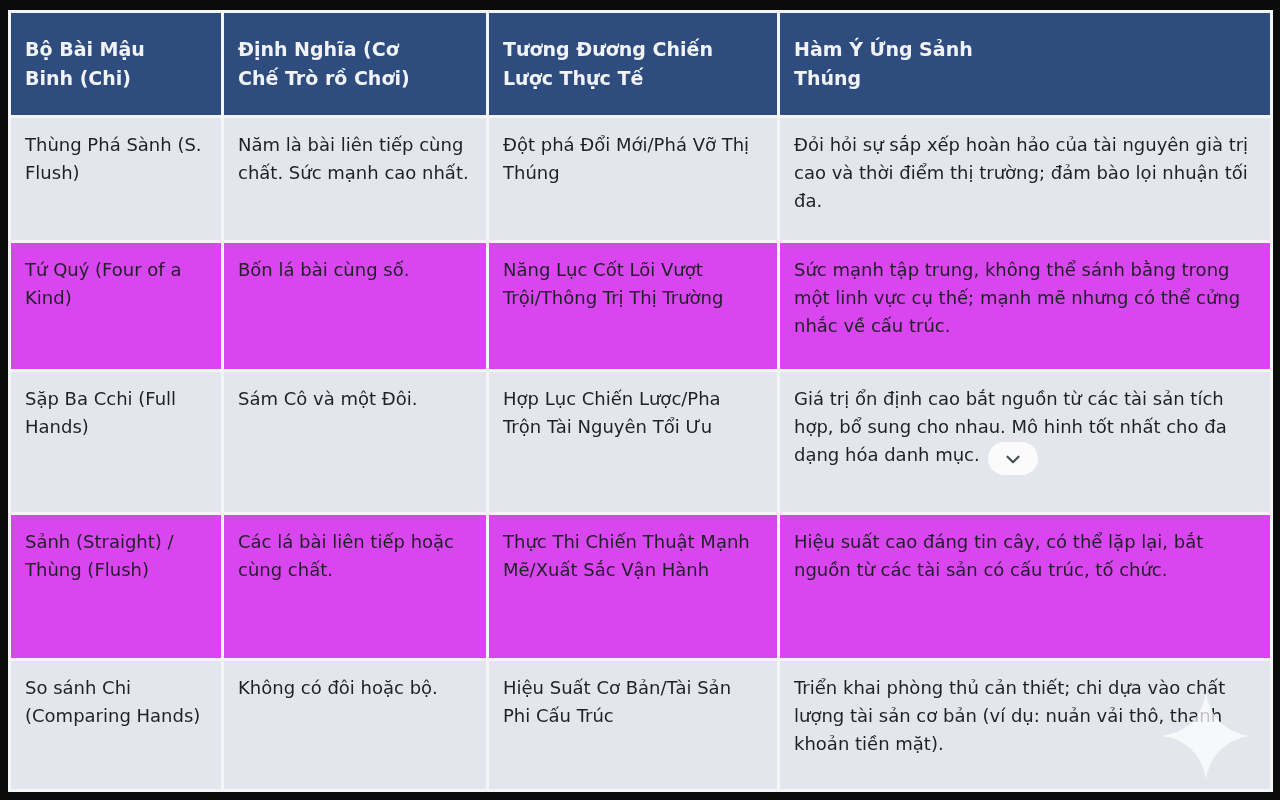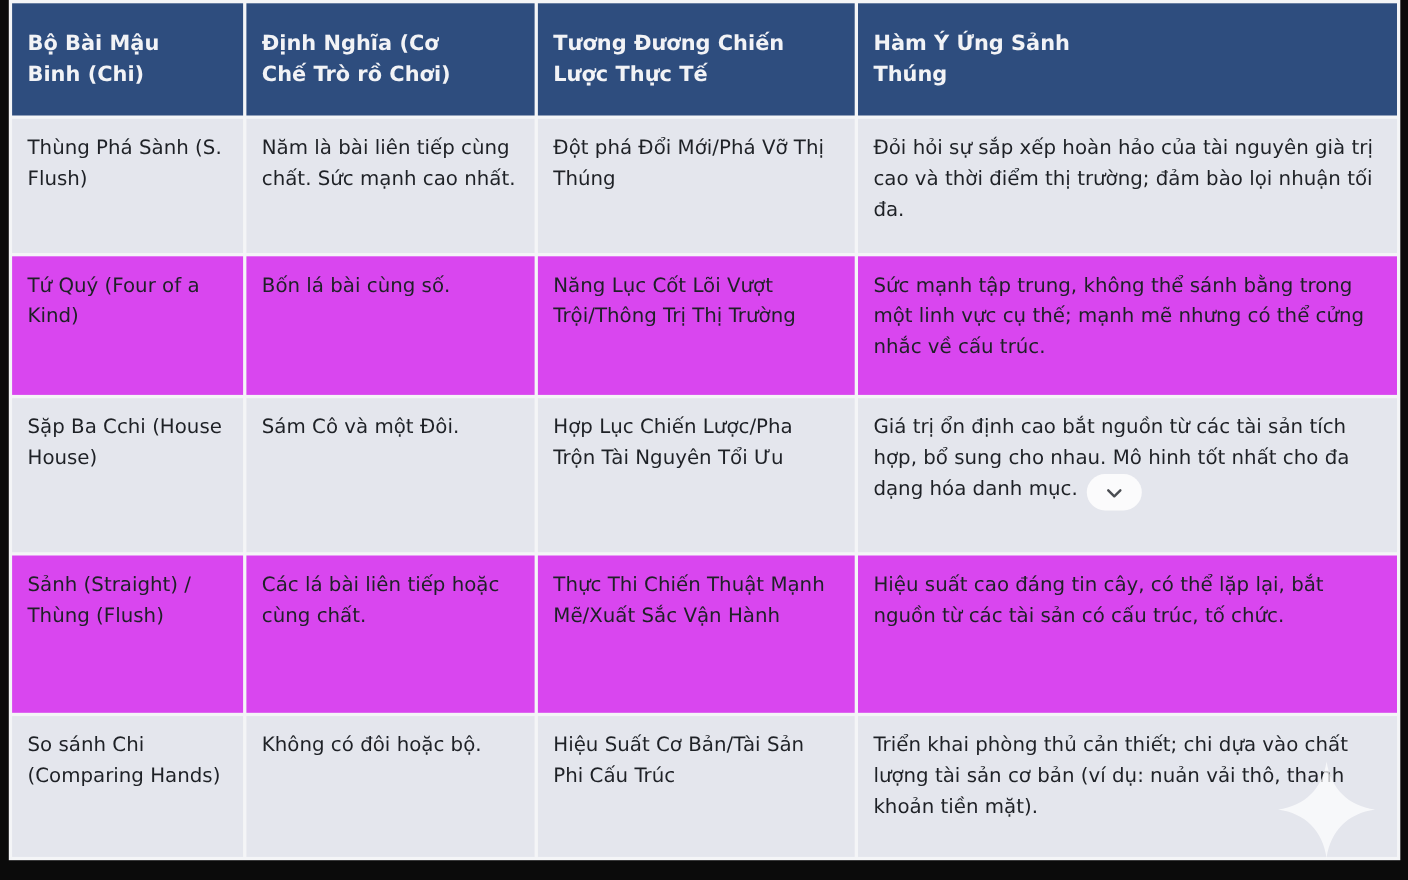--- a/index.html
+++ b/index.html
@@ -3,21 +3,21 @@
 <meta charset="utf-8">
 <style>
   html,body{margin:0;padding:0;}
   body{
     width:1280px;height:800px;
     background:#0b0b0b;
     font-family:"DejaVu Sans","Liberation Sans",sans-serif;
     position:relative;overflow:hidden;
   }
   .table-wrap{
-    position:absolute;left:8px;top:0;width:1265px;
+    position:absolute;left:8px;top:10px;width:1265px;
   }
   table{
     border-collapse:separate;
     border-spacing:3px;
     background:#f4f5f7;
     table-layout:fixed;
     width:1265px;
   }
   col.c1{width:210px}
   col.c2{width:262px}
@@ -104,21 +104,21 @@
         <td><span>Đột phá Đổi Mới/Phá Vỡ Thị Thúng</span></td>
         <td><span>Đỏi hỏi sự sắp xếp hoàn hảo của tài nguyên già trị cao và thời điểm thị trường; đảm bào lọi nhuận tối đa.</span></td>
       </tr>
       <tr class="dark r1">
         <td><span>Tứ Quý (Four of a Kind)</span></td>
         <td><span>Bốn lá bài cùng số.</span></td>
         <td><span>Năng Lục Cốt Lõi Vượt Trội/Thông Trị Thị Trường</span></td>
         <td><span>Sức mạnh tập trung, không thể sánh bằng trong một linh vực cụ thế; mạnh mẽ nhưng có thể cửng nhắc về cấu trúc.</span></td>
       </tr>
       <tr class="light r2">
-        <td><span>Sặp Ba Cchi (House House)</span></td>
+        <td><span>Sặp Ba Cchi (Full Hands)</span></td>
         <td><span>Sám Cô và một Đôi.</span></td>
         <td><span>Hợp Lục Chiến Lược/Pha Trộn Tài Nguyên Tổi Ưu</span></td>
         <td><span>Giá trị ổn định cao bắt nguồn từ các tài sản tích hợp, bổ sung cho nhau. Mô hinh tốt nhất cho đa dạng hóa danh mục.</span><button class="pill-btn">
               <span>
                 <svg width="22" height="22" viewBox="0 0 24 24" fill="none">
                   <polyline points="6,9.5 12,15.5 18,9.5" stroke="#4a4d52" stroke-width="2.4" stroke-linecap="round" stroke-linejoin="round"></polyline>
                 </svg>
               </span>
             </button></td>
       </tr>

